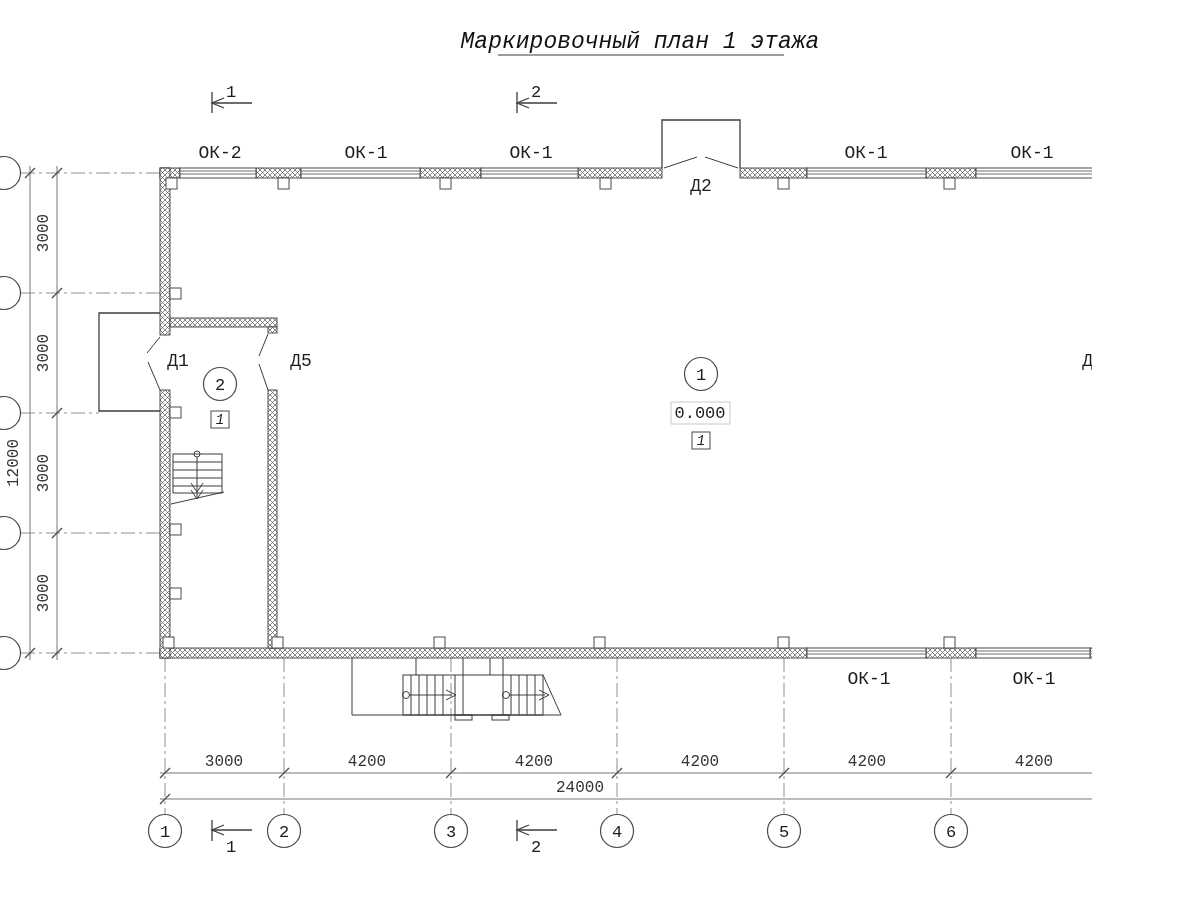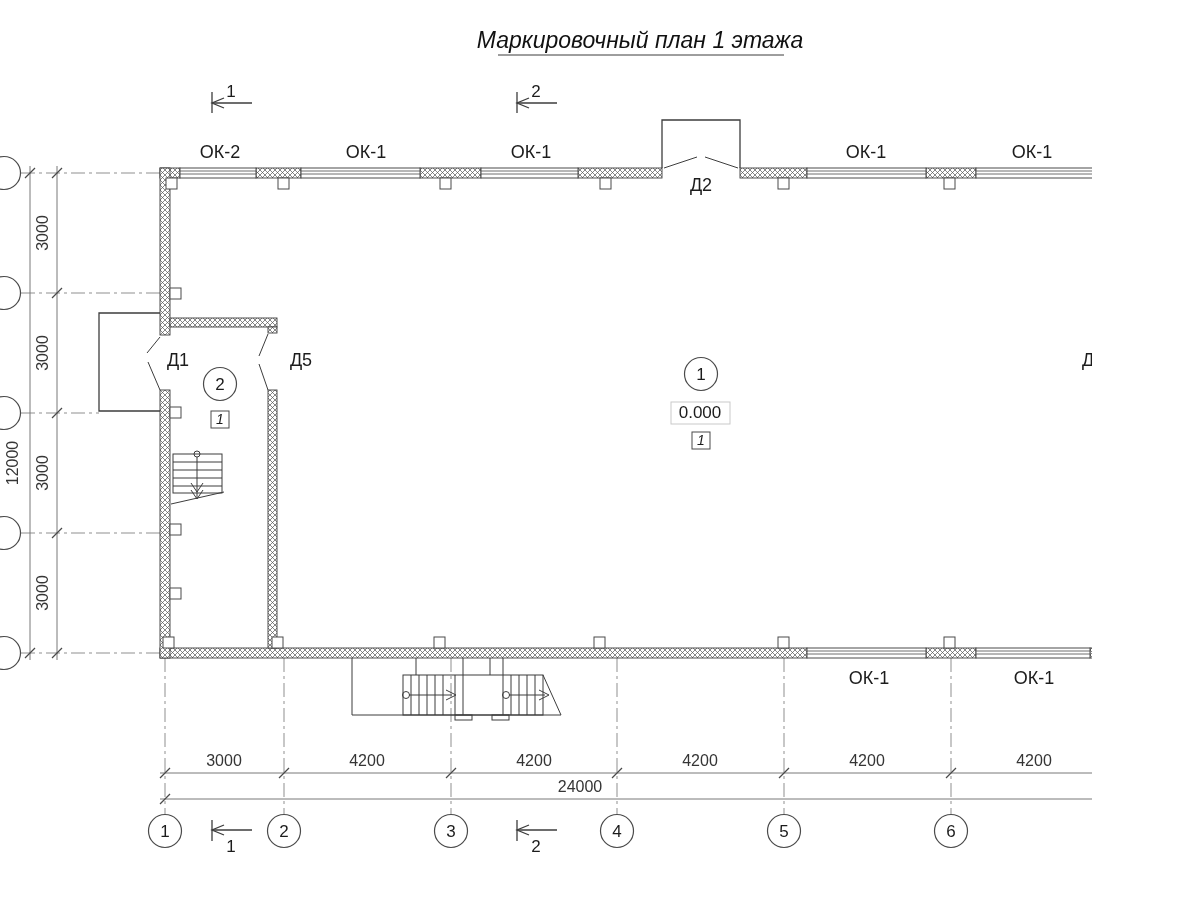--- a/index.html
+++ b/index.html
@@ -1,17 +1,17 @@
 <!DOCTYPE html>
 <html><head>
 <meta charset="utf-8">
 <style>
   html,body{margin:0;padding:0;background:#ffffff;}
   #stage{position:relative;width:1092px;height:900px;background:#ffffff;overflow:hidden;
-         font-family:Liberation Sans, sans-serif;}
+         font-family:Liberation Mono, monospace;}
   svg{position:absolute;left:0;top:0;}
   .thin   {stroke:#3d3d3d;stroke-width:1;fill:none;}
   .med    {stroke:#3d3d3d;stroke-width:1.3;fill:none;}
   .wallrect{fill:url(#hatch);stroke:#3d3d3d;stroke-width:0.9;}
   .winrect{fill:#ffffff;stroke:#4a4a4a;stroke-width:1;}
   .winline{stroke:#4a4a4a;stroke-width:0.8;fill:none;}
   .axisline{stroke:#8f8f8f;stroke-width:1;fill:none;stroke-dasharray:14 4 3 4;}
   .dimline{stroke:#787878;stroke-width:1;fill:none;}
   .tick{stroke:#4a4a4a;stroke-width:1.3;fill:none;}
   .sq{fill:#ffffff;stroke:#4a4a4a;stroke-width:1;}

